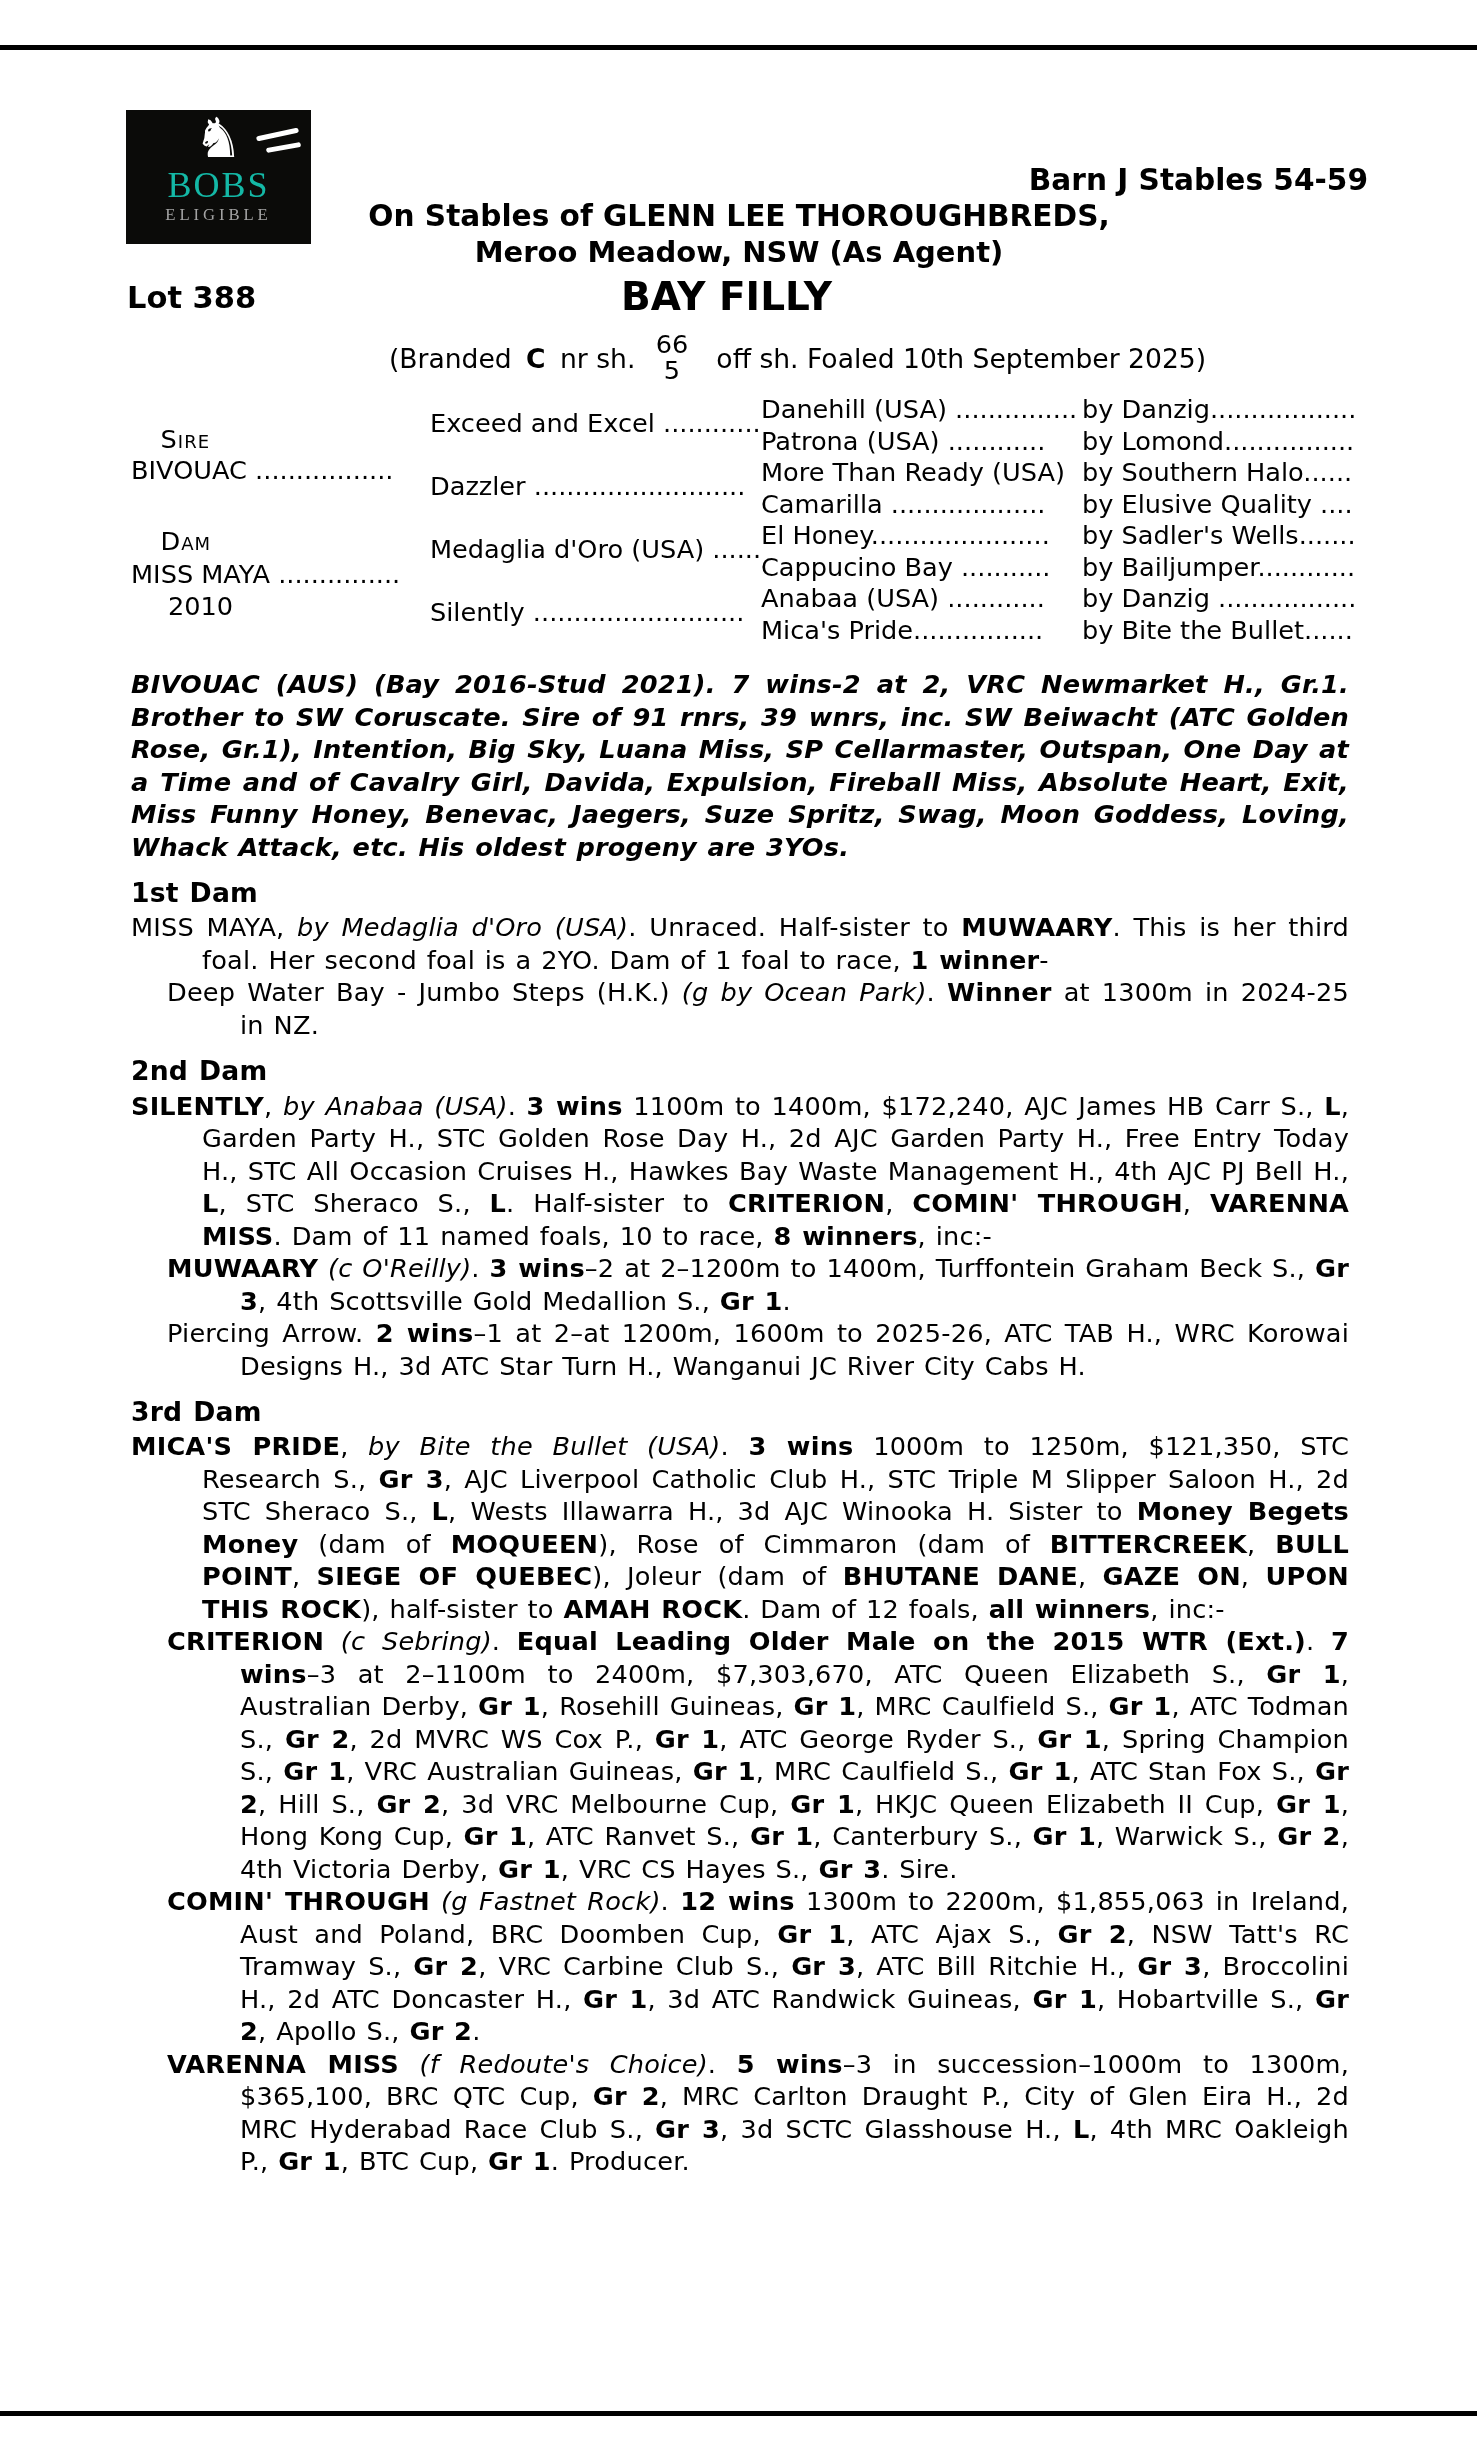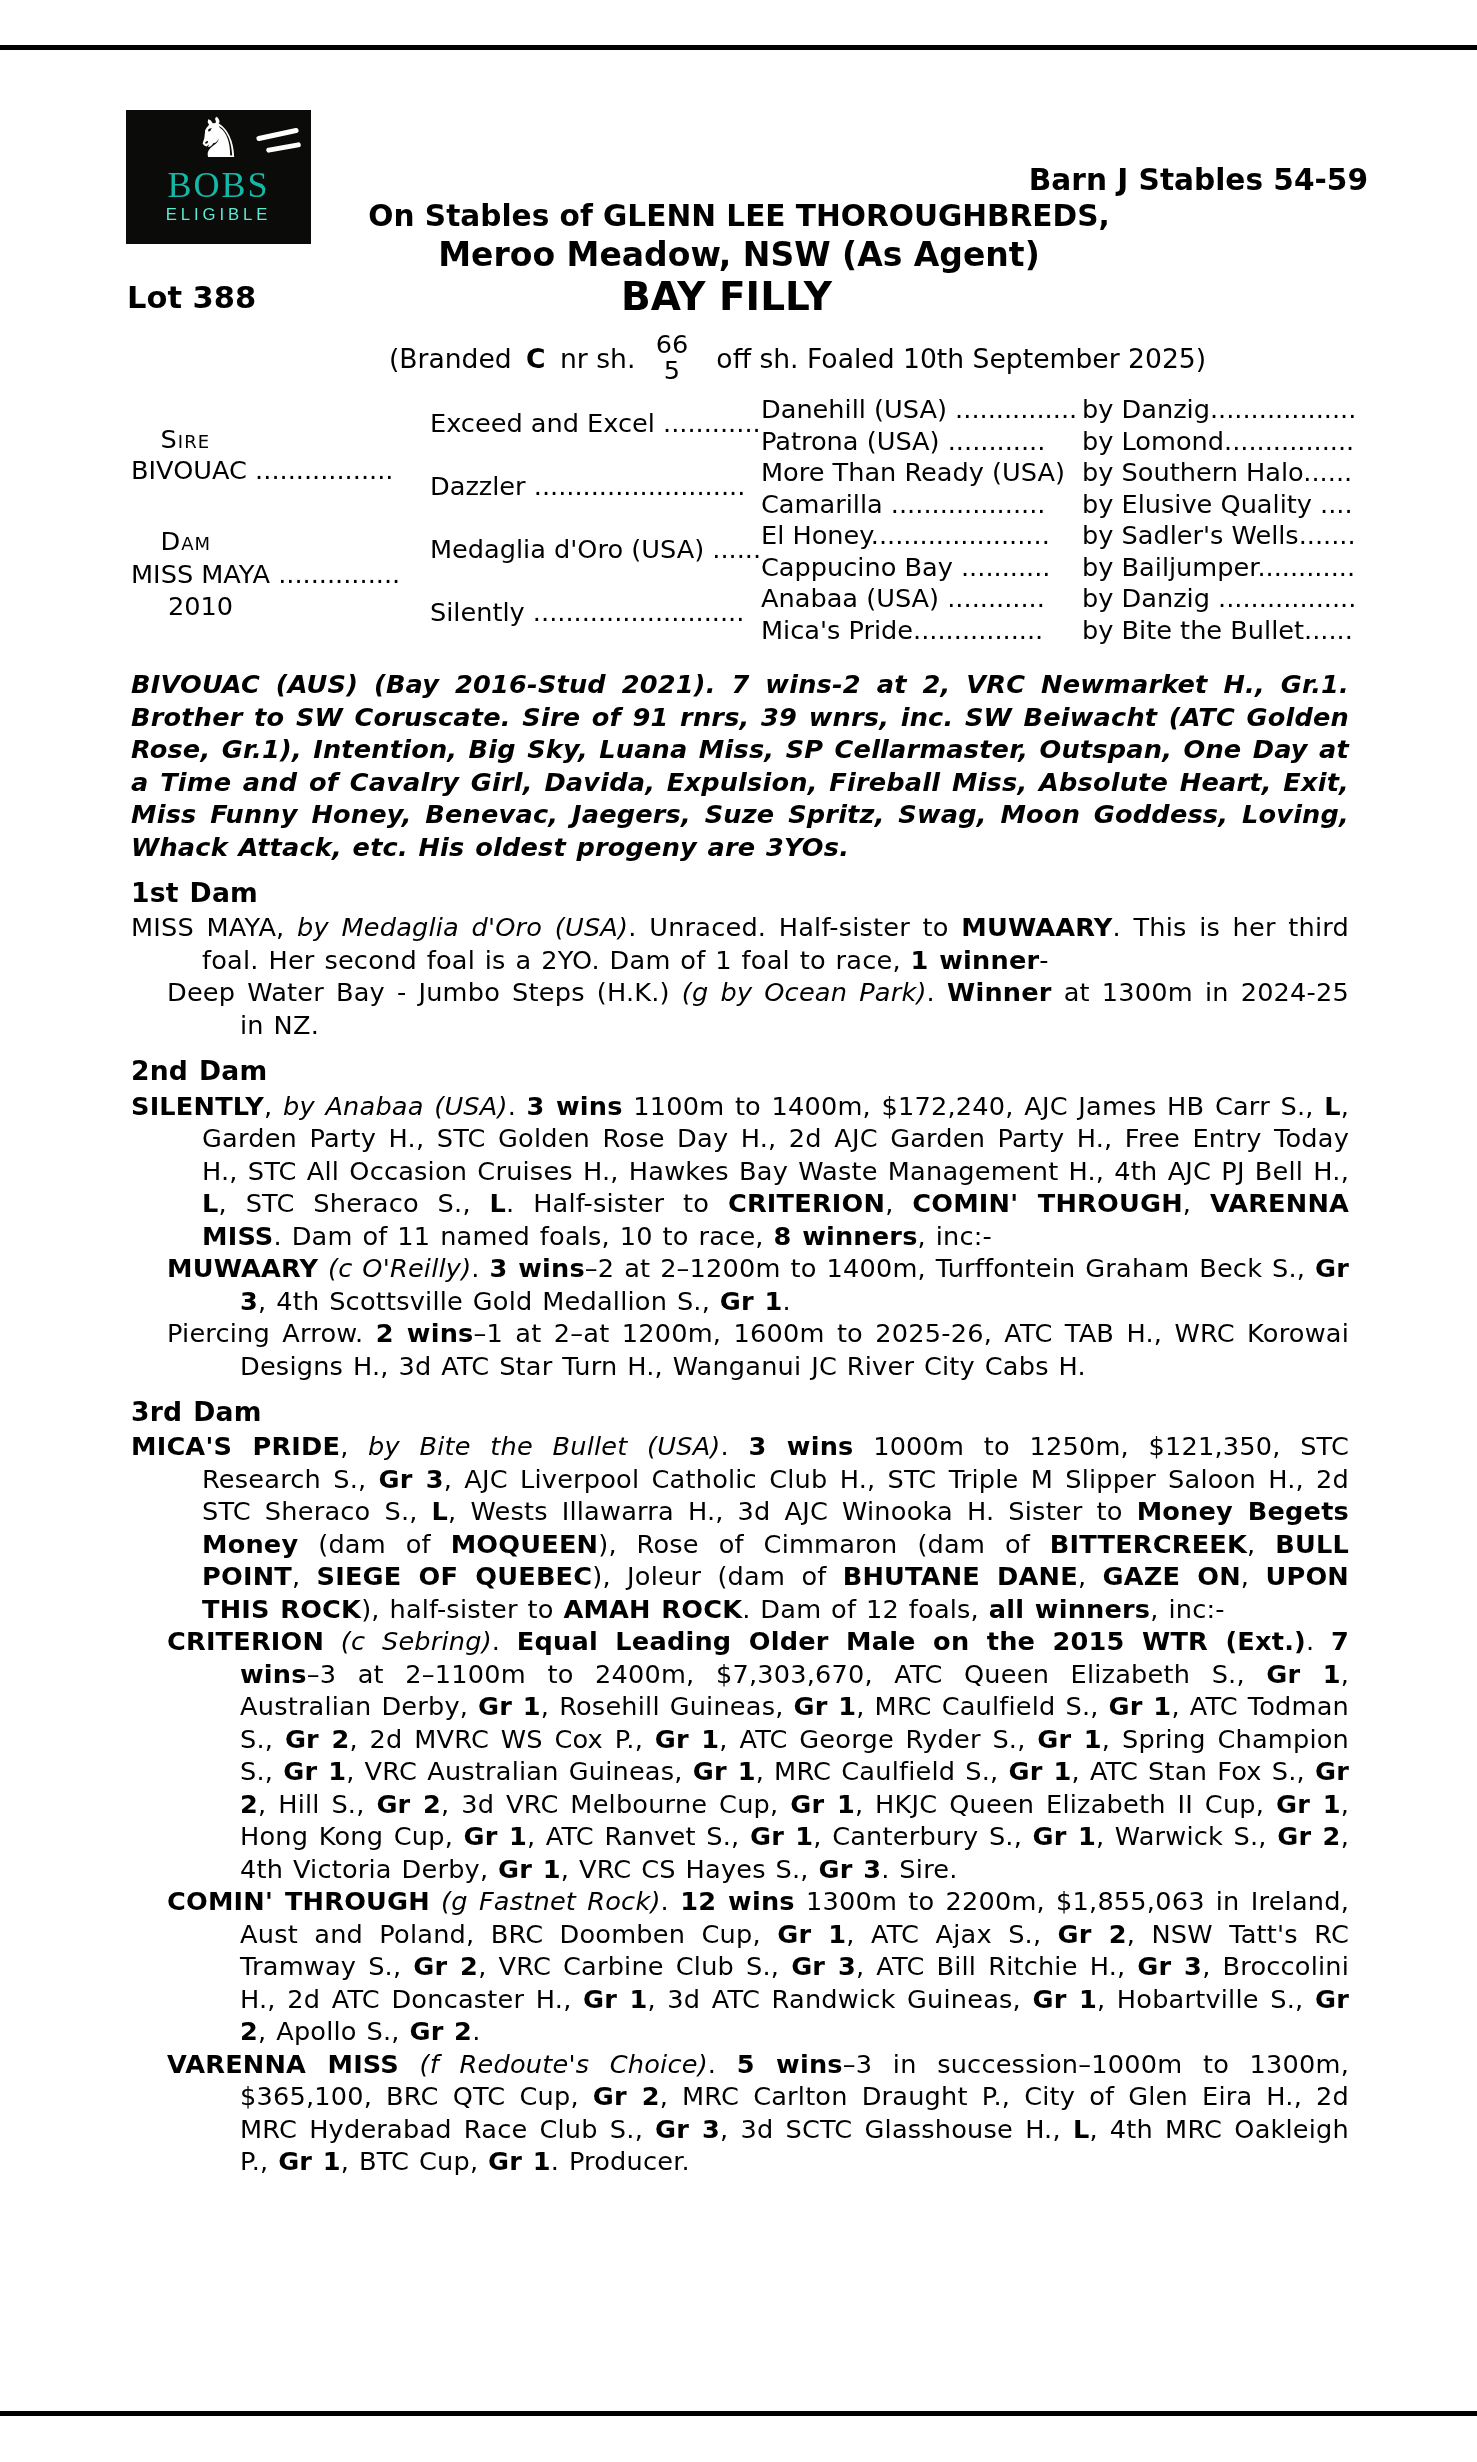--- a/index.html
+++ b/index.html
@@ -10,26 +10,26 @@
   .rule-bottom{top:2411px;}
 
   
   .logo{position:absolute;left:126px;top:110px;width:185px;height:134px;background:#0b0b09;
         text-align:center;overflow:hidden;}
   .logo .horse{position:relative;display:block;height:57px;line-height:57px;color:#fff;font-size:55px;}
   .logo .speed1,.logo .speed2{position:absolute;background:#fff;height:4.9px;border-radius:3px;}
   .logo .speed1{width:43px;right:11.8px;top:21.7px;transform:rotate(-12deg);}
   .logo .speed2{width:35px;right:9.9px;top:35px;transform:rotate(-10deg);}
   .logo .bobs{font-family:"Liberation Serif",serif;color:#14b8a6;font-size:36px;line-height:37px;letter-spacing:2px;}
-  .logo .eligible{font-family:Liberation Sans, sans-serif;color:#5eead4;font-size:16.7px;line-height:21.7px;letter-spacing:3.9px;}
+  .logo .eligible{font-family:Liberation Serif, serif;color:#a3a3a3;font-size:16.7px;line-height:21.7px;letter-spacing:3.9px;}
 
   
   .barn{position:absolute;right:110px;top:163px;font-size:29.6px;font-weight:bold;}
   .account{position:absolute;left:0;top:199px;width:1478px;text-align:center;font-size:29.6px;font-weight:bold;}
-  .location{position:absolute;left:0;top:235px;width:1478px;text-align:center;font-size:33px;font-weight:bold;}
+  .location{position:absolute;left:0;top:235px;width:1478px;text-align:center;font-size:29px;font-weight:bold;}
   .lot{position:absolute;left:127px;top:280px;font-size:30.5px;font-weight:bold;}
   .title{position:absolute;left:0;top:274px;width:1453px;text-align:center;font-size:39px;font-weight:bold;}
   .brand{position:absolute;left:118px;top:332px;width:1359px;text-align:center;font-size:26.6px;}
   .frac{display:inline-block;vertical-align:middle;text-align:center;line-height:25.6px;
         font-size:25.6px;margin:0 19.7px 5.9px 11.8px;}
   .brand .sym{font-weight:bold;margin:0 5.9px;}
 
   
   .ped{position:absolute;left:131px;top:394px;width:1223px;height:258px;font-size:25.6px;letter-spacing:0;}
   .ped div{position:absolute;white-space:nowrap;overflow:hidden;line-height:31.5px;}

